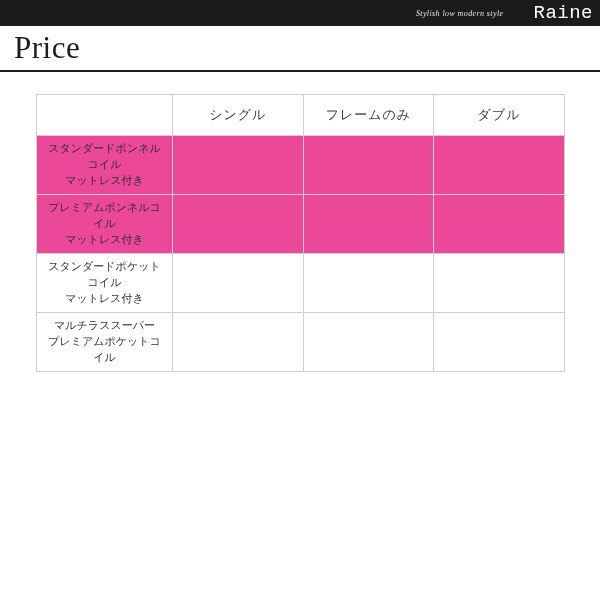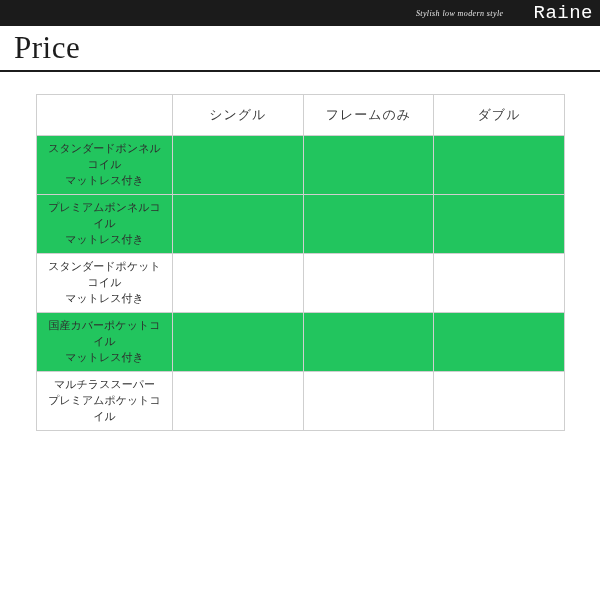--- a/index.html
+++ b/index.html
@@ -114,21 +114,21 @@
     line-height: 1.45;
     padding: 4px 6px;
     box-sizing: border-box;
   }
   tbody td.cell {
     height: 58px;
     background: #ffffff;
   }
   tbody tr.alt td.cell,
   tbody tr.alt td.row-label {
-    background: #22c55e;
+    background: #ec4899;
   }
   .label-line { display: block; }
 
   .footer-space {
     height: 40px;
   }
 </style>
 </head>
 <body>
 
@@ -181,29 +181,20 @@
           </tr>
           <tr>
             <td class="row-label">
               <span class="label-line">スタンダードポケットコイル</span>
               <span class="label-line">マットレス付き</span>
             </td>
             <td class="cell"></td>
             <td class="cell"></td>
             <td class="cell"></td>
           </tr>
-          <tr class="alt">
-            <td class="row-label">
-              <span class="label-line">国産カバーポケットコイル</span>
-              <span class="label-line">マットレス付き</span>
-            </td>
-            <td class="cell"></td>
-            <td class="cell"></td>
-            <td class="cell"></td>
-          </tr>
           <tr>
             <td class="row-label">
               <span class="label-line">マルチラススーパー</span>
               <span class="label-line">プレミアムポケットコイル</span>
             </td>
             <td class="cell"></td>
             <td class="cell"></td>
             <td class="cell"></td>
           </tr>
         </tbody>

